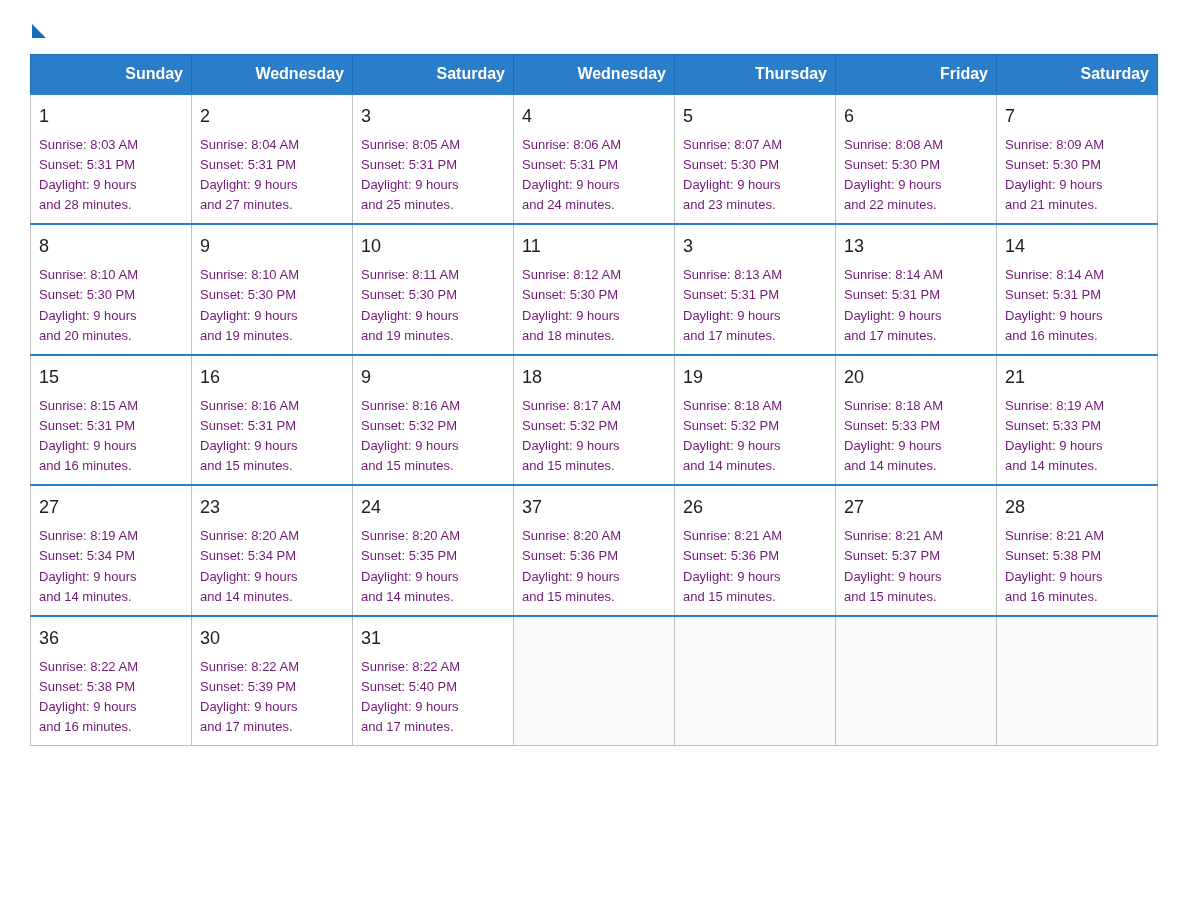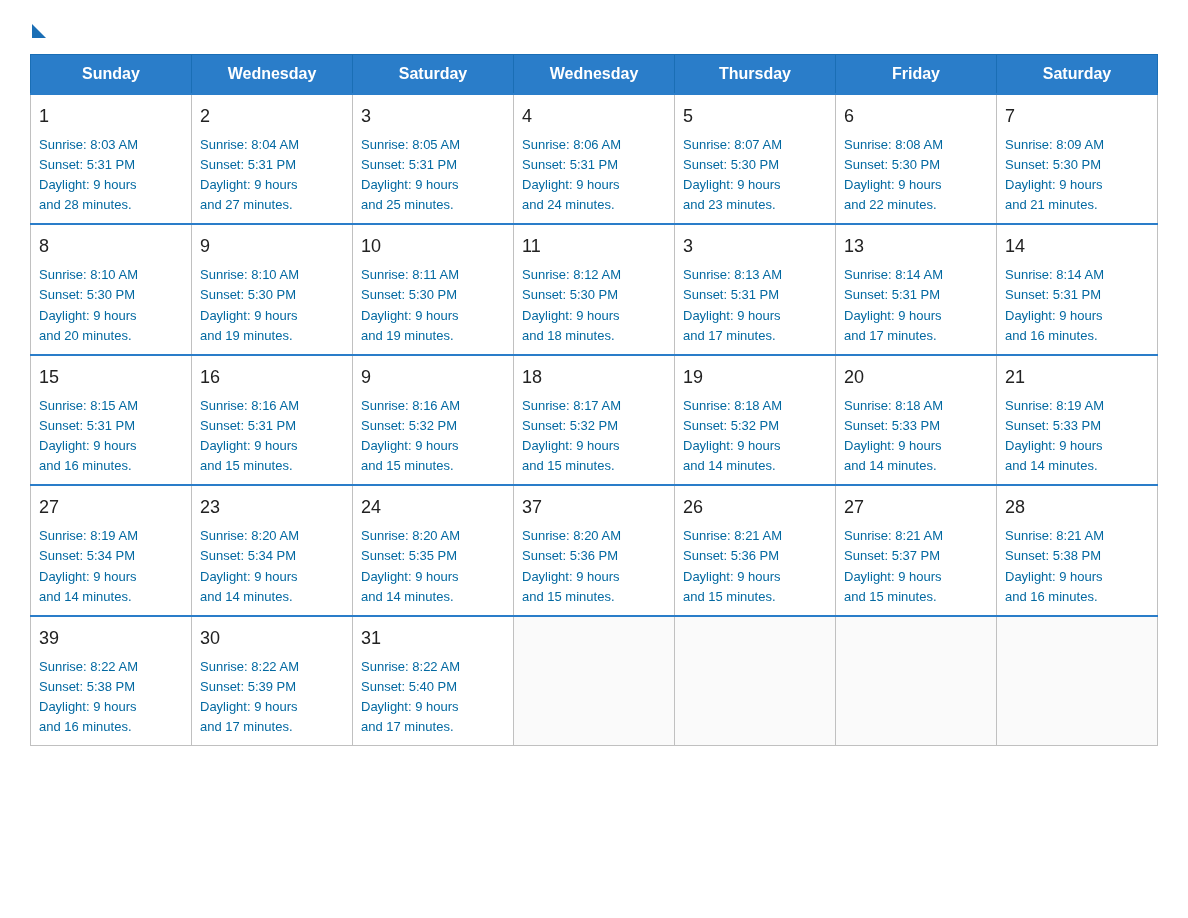--- a/index.html
+++ b/index.html
@@ -67,21 +67,21 @@
       width: 100%;
       border-collapse: collapse;
       table-layout: fixed;
     }
     .calendar-table thead tr th {
       background-color: #2a7dc9;
       color: #fff;
       padding: 10px 8px;
       font-size: 16px;
       font-weight: 600;
-      text-align: center;
+      text-align: right;
       border: 1px solid #1a6eb5;
     }
     .calendar-table tbody tr td {
       vertical-align: top;
       padding: 8px 8px;
       border: 1px solid #c0c0c0;
       border-top: 2px solid #2a7dc9;
       font-size: 13px;
       line-height: 1.55;
       height: 120px;
@@ -91,21 +91,21 @@
       background: #fafafa;
     }
     .day-number {
       font-size: 18px;
       font-weight: 400;
       color: #222;
       display: block;
       margin-bottom: 4px;
     }
     .day-info {
-      color: #0369a1;
+      color: #701a75;
       font-size: 13px;
     }
   </style>
 </head>
 <body>
 
 <div class="header">
   <div class="logo">
     <div class="logo-top">
       <span class="logo-general"></span>
@@ -247,21 +247,21 @@
         <span class="day-number">27</span>
         <span class="day-info">Sunrise: 8:21 AM<br>Sunset: 5:37 PM<br>Daylight: 9 hours<br>and 15 minutes.</span>
       </td>
         <td>
         <span class="day-number">28</span>
         <span class="day-info">Sunrise: 8:21 AM<br>Sunset: 5:38 PM<br>Daylight: 9 hours<br>and 16 minutes.</span>
       </td>
       </tr>
       <tr>
         <td>
-        <span class="day-number">39</span>
+        <span class="day-number">36</span>
         <span class="day-info">Sunrise: 8:22 AM<br>Sunset: 5:38 PM<br>Daylight: 9 hours<br>and 16 minutes.</span>
       </td>
         <td>
         <span class="day-number">30</span>
         <span class="day-info">Sunrise: 8:22 AM<br>Sunset: 5:39 PM<br>Daylight: 9 hours<br>and 17 minutes.</span>
       </td>
         <td>
         <span class="day-number">31</span>
         <span class="day-info">Sunrise: 8:22 AM<br>Sunset: 5:40 PM<br>Daylight: 9 hours<br>and 17 minutes.</span>
       </td>

